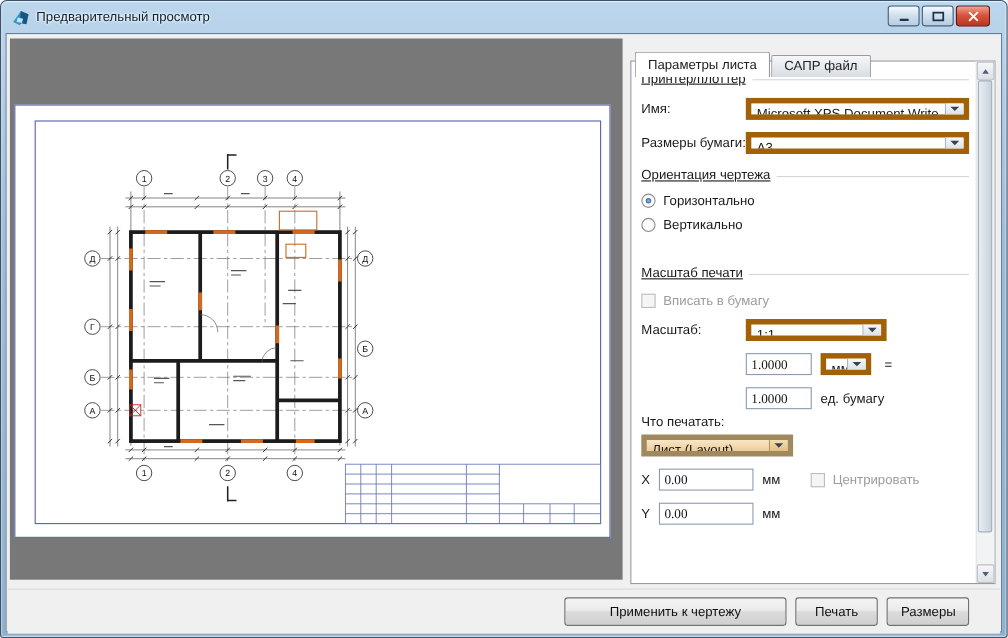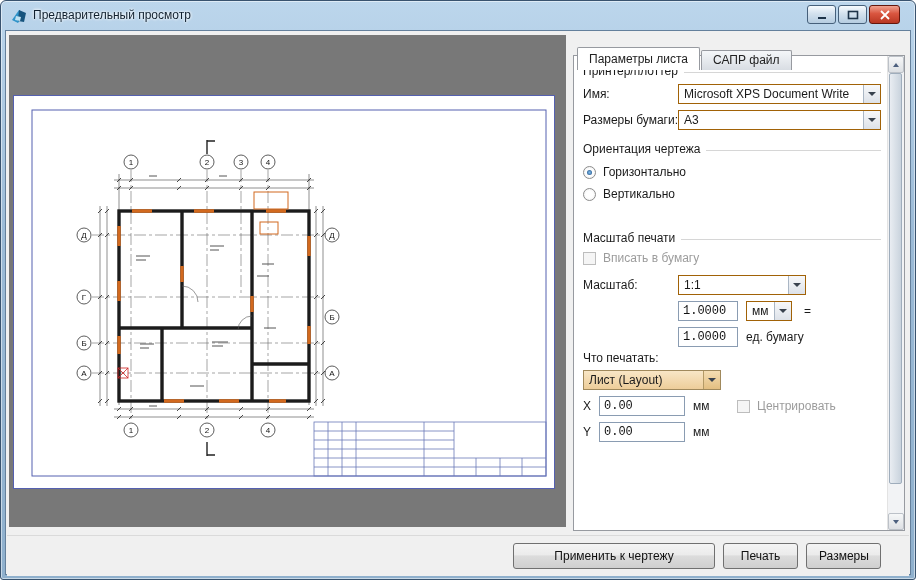--- a/index.html
+++ b/index.html
@@ -26,34 +26,34 @@
   .paper svg { display:block; width:100%; height:100%; }
 
   
   .tabs { position:absolute; left:571px; top:2px; display:flex; align-items:flex-end; z-index:3; }
   .tab { height:20px; line-height:19px; padding:0 11px; background:linear-gradient(#f5f7f9,#d8dde3);
     border:1px solid #979aa0; border-bottom:none; border-radius:2px 2px 0 0; margin-right:1px; color:#222;margin-top:14px; }
   .tab.active { height:23px; line-height:22px; background:#ffffff; position:relative; z-index:4; }
   .tab-page { position:absolute; left:567px; top:24px; width:332px; height:476px; background:#ffffff; border:1px solid #979aa0; }
   .tab-content { position:absolute; left:0; top:0; right:17px; bottom:0; padding:6px 6px 0 9px; overflow:hidden; }
 
-  .grp { display:flex; align-items:center; gap:6px; margin-top:8px; }
+  .grp { display:flex; align-items:center; gap:6px; margin-top:8px;text-decoration:underline; }
   .grp:first-child { margin-top:2px; }
   .grp .grp-line { flex:1; height:1px; background:#d6d6d6; margin-top:2px; }
-  .row { display:flex; align-items:center; margin-top:6px; }
+  .row { display:flex; align-items:center; margin-top:11px; }
   .lbl { width:95px; flex-shrink:0; white-space:nowrap; }
-  .combo { display:flex; align-items:stretch; height:20px; border:1px solid #a16207; background:#ffffff; overflow:hidden; }
+  .combo { display:flex; align-items:stretch; height:20px; border:5px solid #a16207; background:#ffffff; overflow:hidden; }
   .combo .cval { flex:1; padding:2px 4px 0 5px; white-space:nowrap; overflow:hidden; }
   .combo .cbtn { width:17px; flex-shrink:0; border-left:1px solid #aab6c4; background:linear-gradient(#f7f8fa,#dde2e9); display:flex; align-items:center; justify-content:center; }
   .arrow-down { width:0; height:0; border-left:4px solid transparent; border-right:4px solid transparent; border-top:4px solid #39424e; }
   .combo.flex1 { flex:1; }
   .combo.warm { background:linear-gradient(#f8e6c6,#edcd99); border-color:#a0895c; }
   .combo.warm .cbtn { background:linear-gradient(#f4ddb3,#e3bf82); border-left-color:#b49a66; }
 
-  .tbox { height:20px; border:1px solid #8a9cb2; background:#ffffff; padding:0 4px; font-family:Liberation Mono, monospace; font-size:12px; color:#111; }
+  .tbox { height:20px; border:1px solid #8a9cb2; background:#ffffff; padding:0 4px; font-family:Liberation Serif, serif; font-size:12px; color:#111; }
 
   .radio { width:13px; height:13px; border-radius:50%; border:1px solid #8c8c8c; background:radial-gradient(#ffffff 40%, #ececec); margin-right:7px; flex-shrink:0; position:relative; }
   .radio.checked::after { content:""; position:absolute; left:3px; top:3px; width:5px; height:5px; border-radius:50%; background:radial-gradient(#7db9e8 10%, #27598f 80%); }
   .chk { width:13px; height:13px; border:1px solid #bdbdbd; background:#f5f5f5; margin-right:7px; flex-shrink:0; }
   .disabled-text { color:#9c9c9c; }
 
   
   .scrollbar { position:absolute; right:0; top:0; bottom:0; width:17px; background:#f2f3f5; border-left:1px solid #e3e3e3; }
   .sb-btn { position:absolute; left:0; width:16px; height:17px; background:linear-gradient(#f6f7f8,#dde0e4); border:1px solid #bcc1c8; border-radius:2px; display:flex; align-items:center; justify-content:center; }
   .sb-btn.up { top:0; }

